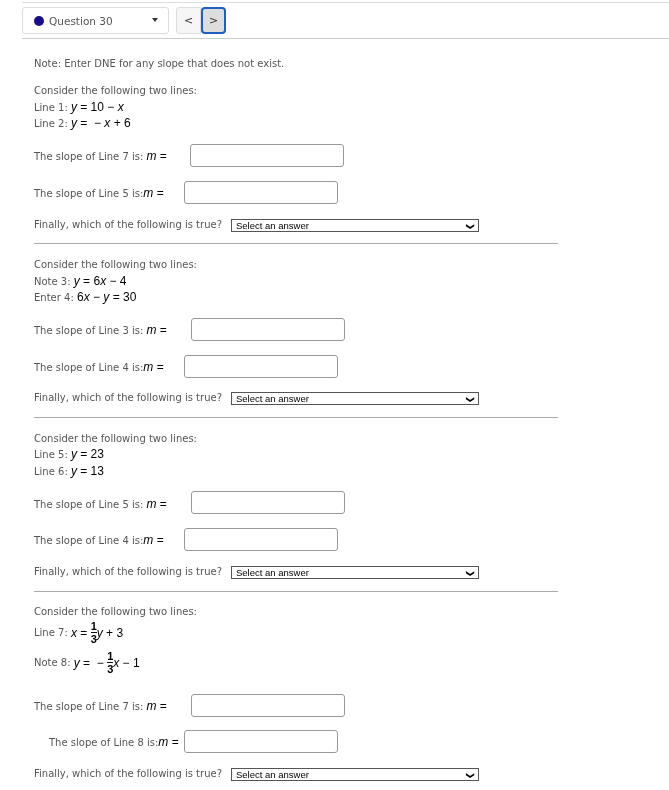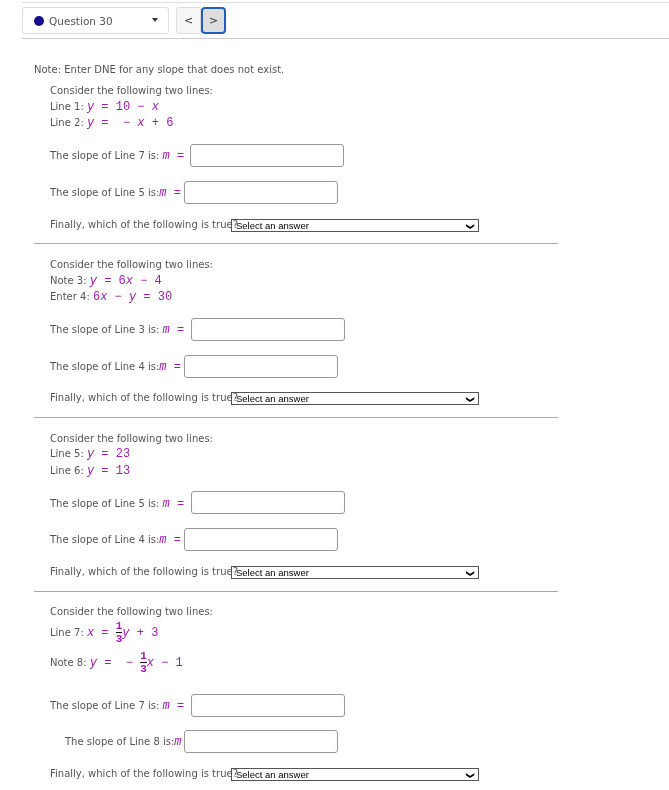--- a/index.html
+++ b/index.html
@@ -10,23 +10,23 @@
           box-sizing:border-box; display:flex; align-items:center; font-size:10.5px; color:#555; }
   .qdot { width:10px; height:10px; border-radius:50%; background:#1a0d8c; margin:0 5px 0 11px; }
   .qcaret { position:absolute; right:10px; top:10px; width:0; height:0; border-left:3px solid transparent;
             border-right:3px solid transparent; border-top:4px solid #333; }
   .navgrp { position:absolute; left:176px; top:7px; height:27px; display:flex; }
   .navbtn { width:25px; height:27px; box-sizing:border-box; border:1px solid #ddd; background:#f6f6f6;
             display:flex; align-items:center; justify-content:center; font-size:11px; color:#333; }
   .navbtn.prev { border-radius:3px 0 0 3px; }
   .navbtn.next { border:2px solid #1f5fbf; border-radius:4px; background:#ddd; }
   .hr-top { position:absolute; left:22px; right:0; top:38px; height:1px; background:#ccc; }
-  .note { position:absolute; left:34px; top:58px; font-size:10px;margin-top:6px; }
-  .txt { position:absolute; font-size:10px; color:#555; white-space:nowrap;margin-left:16px; }
-  .math { font-family:Liberation Mono, monospace; color:#a21caf; font-size:12px; }
+  .note { position:absolute; left:34px; top:58px; font-size:10px; }
+  .txt { position:absolute; font-size:10px; color:#555; white-space:nowrap; }
+  .math { font-family:Liberation Sans, sans-serif; color:#000000; font-size:12px; }
   .mi { font-style:italic; }
   .box { position:absolute; height:23px; border:1px solid #999; border-radius:3px; box-sizing:border-box; background:#fff; }
   .sel { position:absolute; height:13px; border:1px solid #555; box-sizing:border-box; font-family:"Liberation Sans", sans-serif;
          font-size:9.5px; color:#000; padding-left:4px; line-height:11px; width:248px; }
   .sel .chev { position:absolute; right:4px; top:1px; font-size:8px; font-weight:bold; }
   .sep { position:absolute; left:34px; width:524px; height:1px; background:#aaa; }
   .frac { display:inline-block; vertical-align:middle; text-align:center; font-size:11px; line-height:10px; font-weight:bold; }
   .frac span { display:block; }
   .frac .bar { border-top:1px solid #111; margin:1px 0; }
 </style>

